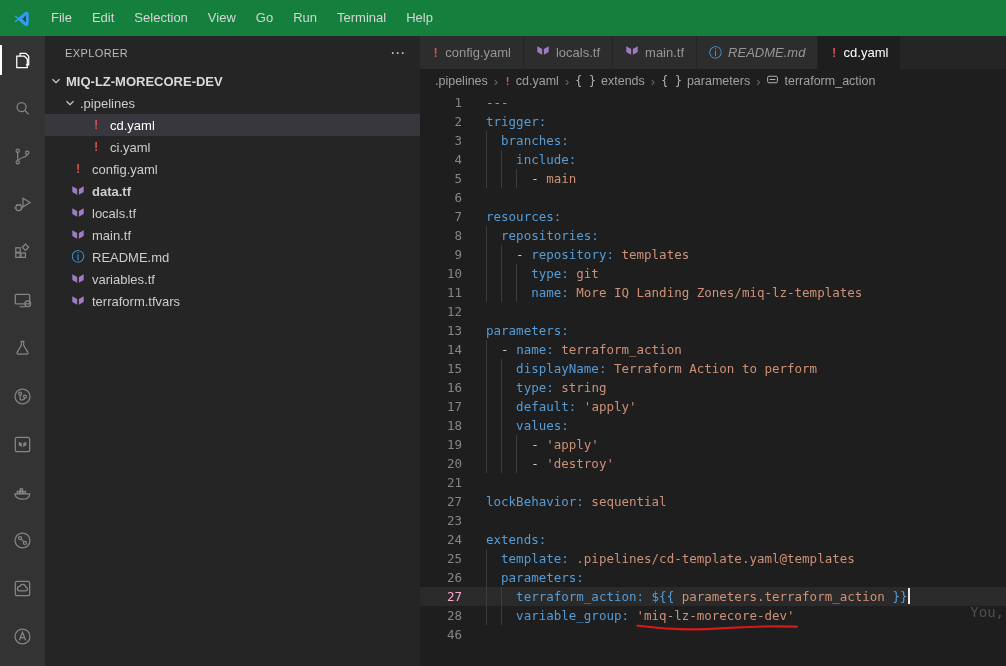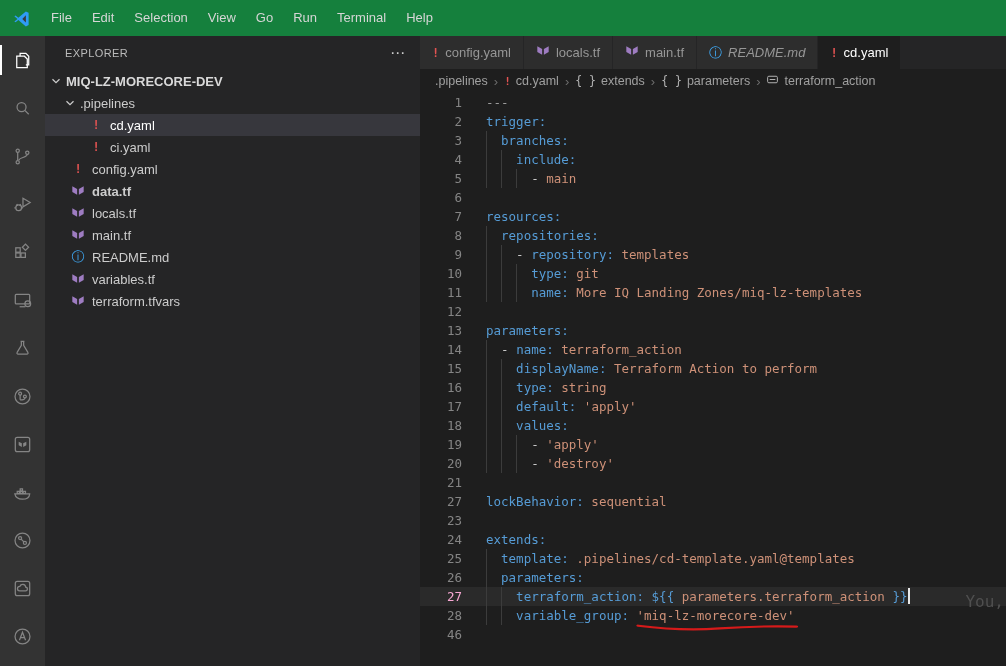--- a/index.html
+++ b/index.html
@@ -56,21 +56,21 @@
   .num{display:inline-block;width:42px;text-align:right;color:#858585;flex:none;}
   .numpad{display:inline-block;width:24px;}
   .cur .num{color:#f9a8d4;}
   .tk-k{color:#569cd6;}
   .tk-v{color:#ce9178;}
   .tk-p{color:#c8c8c8;}
   .tk-w{color:#d4d4d4;}
   .tk-c{color:#9b9b9b;}
   .g{position:absolute;top:0;bottom:0;width:1px;background:#3c3c3c;}
   .cursorbar{display:inline-block;width:2px;height:16px;background:#e8e8e8;vertical-align:-3px;margin-left:1px;}
-  .inline-blame{position:absolute;right:2px;top:5px;color:#4f4f4f;font-size:16px;}
+  .inline-blame{position:absolute;right:2px;top:16px;color:#4f4f4f;font-size:14px;}
   .uwrap{position:relative;display:inline-block;}
   .redline{position:absolute;left:-1%;bottom:-7px;width:103%;height:9px;overflow:visible;}
 </style>
 </head>
 <body>
 
 <div id="app">
   <div class="titlebar">
     <span class="vslogo">
       <svg width="19" height="19" viewBox="0 0 24 24">

